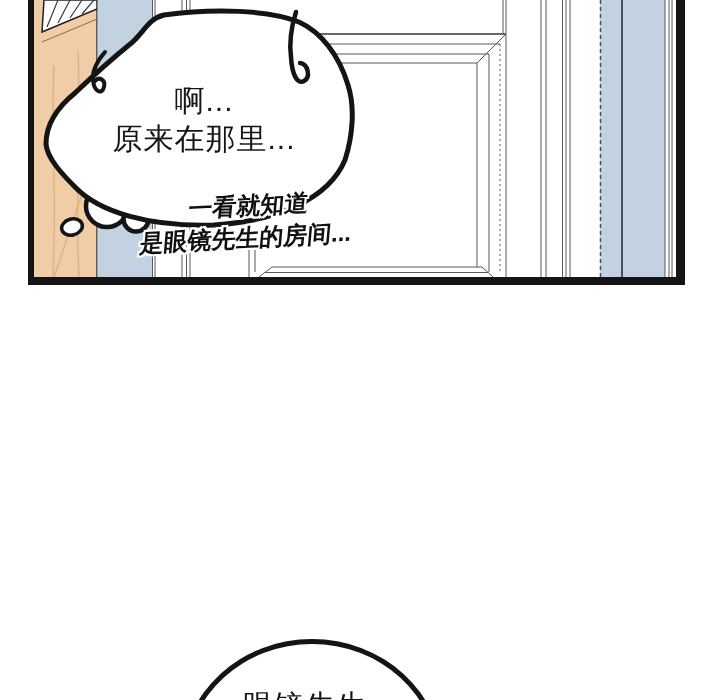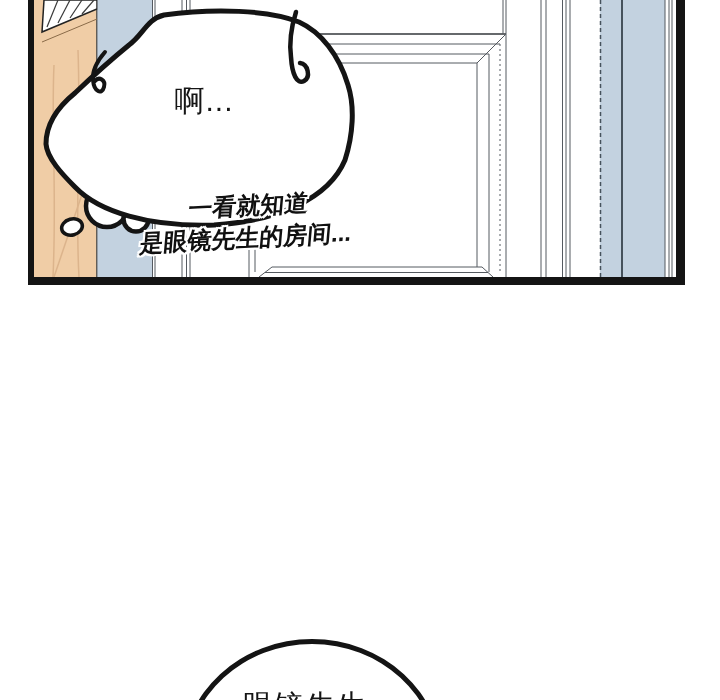--- a/index.html
+++ b/index.html
@@ -132,20 +132,21 @@
                  C12,122 25,106 41,93 C62,73 79,58 95,45
                  C109,35 113,19 130,15 Z" class="ink-stroke" stroke-width="5"></path>
         <path d="M71,52 C64,60 58,70 59,80 C60,92 68,95 70,87 C72,80 65,76 61,81" style="stroke:var(--ink)" stroke-width="4" fill="none" stroke-linecap="round"></path>
         <path d="M262,12 C257,28 255,42 257,57 C258,74 263,85 270,81 C277,77 274,64 266,63" style="stroke:var(--ink)" stroke-width="4.5" fill="none" stroke-linecap="round"></path>
         <ellipse cx="38" cy="227" rx="10.5" ry="8" transform="rotate(-15 38 227)" class="ink-stroke" stroke-width="3.5"></ellipse>
       </g>
     </svg>
 
     <div class="bubble-text">
       <div>啊...</div>
+      <div>原来在那里...</div>
     </div>
 
     <div class="caption">
       <div>一看就知道</div>
       <div>是眼镜先生的房间...</div>
     </div>
 
   </div>
 
   <div class="bubble2"></div>

